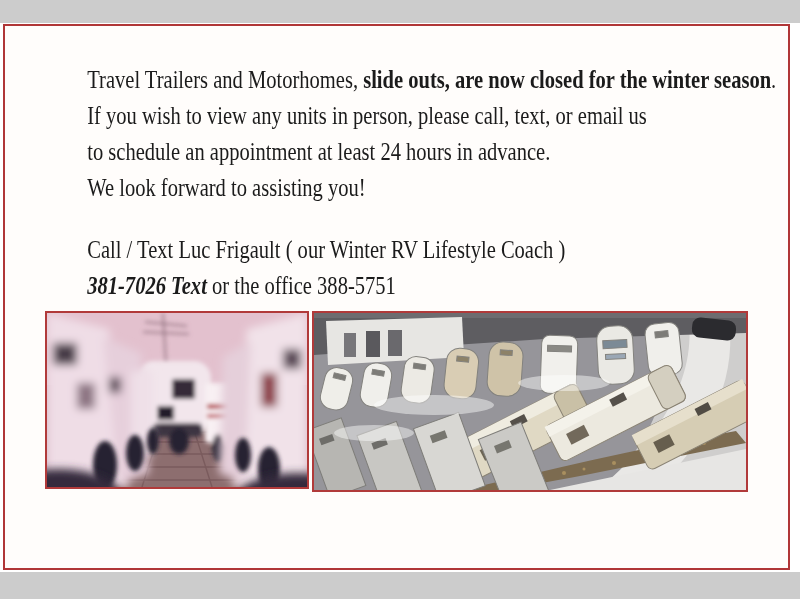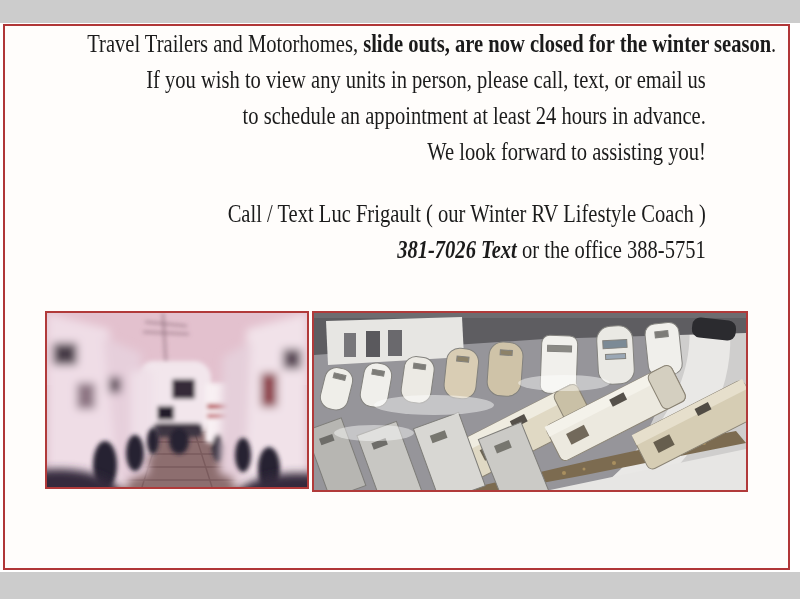--- a/index.html
+++ b/index.html
@@ -8,21 +8,21 @@
     background:#ffffff;
     font-family:"Liberation Serif","DejaVu Serif",serif;
   }
   .letterbox{position:absolute;left:0;width:800px;background:#cccccc;}
   .letterbox.top{top:0;height:23px;}
   .letterbox.bottom{top:572px;height:27px;}
   .frame{
     position:absolute;top:24px;left:3px;width:787px;height:546px;
     box-sizing:border-box;border:2px solid #b03637;background:#fffdfb;
   }
-  .text-block{text-align:right;color:#1b1b1b;}
+  .text-block{padding-top:36px;text-align:left;color:#1b1b1b;}
   .line{
     margin:0;font-size:26px;line-height:36px;white-space:nowrap;
     transform:scaleX(0.79);transform-origin:50% 50%;
   }
   .line strong,.line b{font-weight:bold;}
   .spacer{height:26px;}
   .photo-row{
     position:absolute;top:285px;left:0;width:100%;
     display:flex;justify-content:center;align-items:flex-start;gap:3px;
   }

